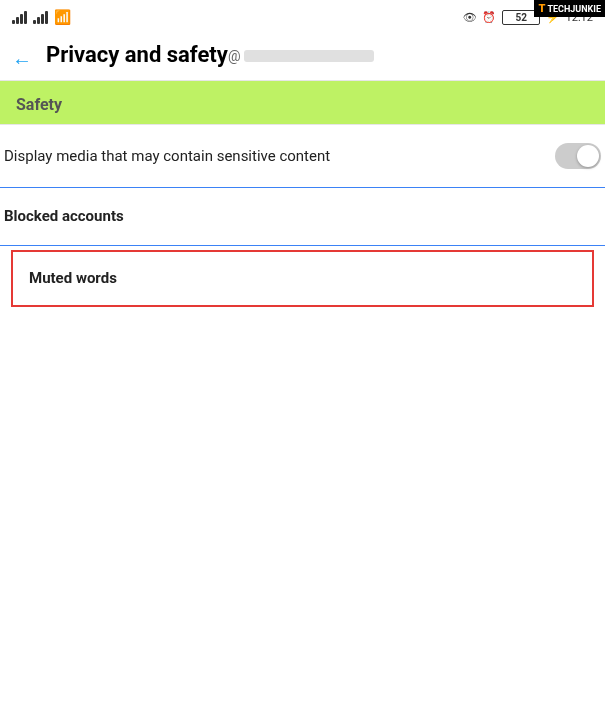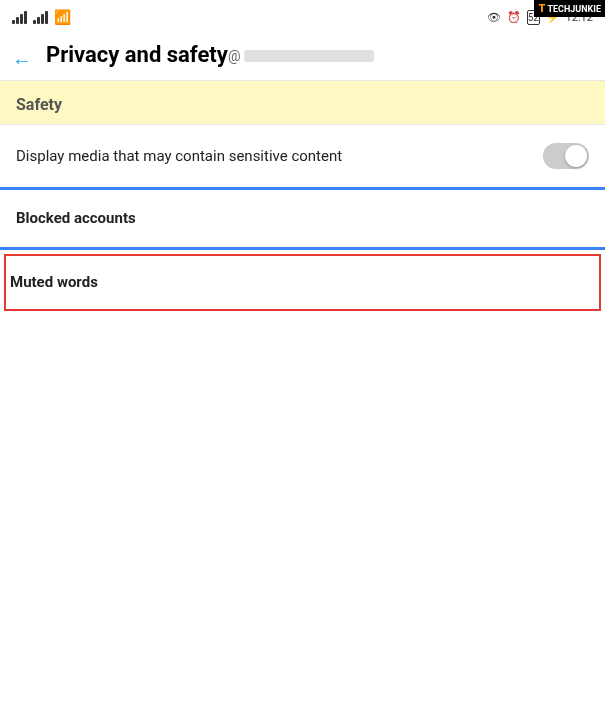--- a/index.html
+++ b/index.html
@@ -53,23 +53,23 @@
       gap: 6px;
       font-size: 11px;
       color: #333;
     }
 
     .battery-box {
       display: inline-flex;
       align-items: flex-start;
       border: 1.5px solid #333;
       border-radius: 2px;
-      padding: 1px 0;
+      padding: 1px 12px;
       font-size: 10px;
-      font-weight: normal;
+      font-weight: bold;
       color: #333;
     }
 
     .techjunkie-badge {
       position: absolute;
       top: 0;
       right: 0;
       background: #000;
       color: #fff;
       font-size: 9px;
@@ -128,42 +128,42 @@
 
     .username-placeholder {
       width: 130px;
       height: 12px;
       background: #e0e0e0;
       border-radius: 3px;
     }
 
     
     .section-header {
-      background: #fef9c3;
+      background: #bef264;
       padding: 14px 16px 10px 16px;
       border-bottom: 1px solid #e6e6e6;
     }
 
     .section-title {
       font-size: 16px;
       font-weight: bold;
       color: #555;
     }
 
     
     .settings-list {
       background: #fff;
     }
 
     .setting-item {
       display: flex;
       align-items: center;
       justify-content: space-between;
-      padding: 18px 16px;
-      border-bottom: 3px solid #3b82f6;
+      padding: 18px 4px;
+      border-bottom: 1px solid #3b82f6;
     }
 
     .setting-item.clickable {
       cursor: pointer;
       font-weight: bold;
     }
 
     .setting-text {
       font-size: 15px;
       color: #222;
@@ -189,22 +189,22 @@
       background: #fff;
       border-radius: 50%;
       top: 2px;
       right: 2px;
       box-shadow: 0 1px 3px rgba(0,0,0,0.3);
     }
 
     
     .muted-words-item {
       border: 2.5px solid #e53935;
-      margin: 4px 4px;
-      padding: 16px 4px;
+      margin: 4px 11px;
+      padding: 16px 16px;
       cursor: pointer;
     }
   </style>
 </head>
 <body>
 
 <div class="techjunkie-badge">
   <span class="tj-t">T</span>
   <span>TECHJUNKIE</span>
 </div>

